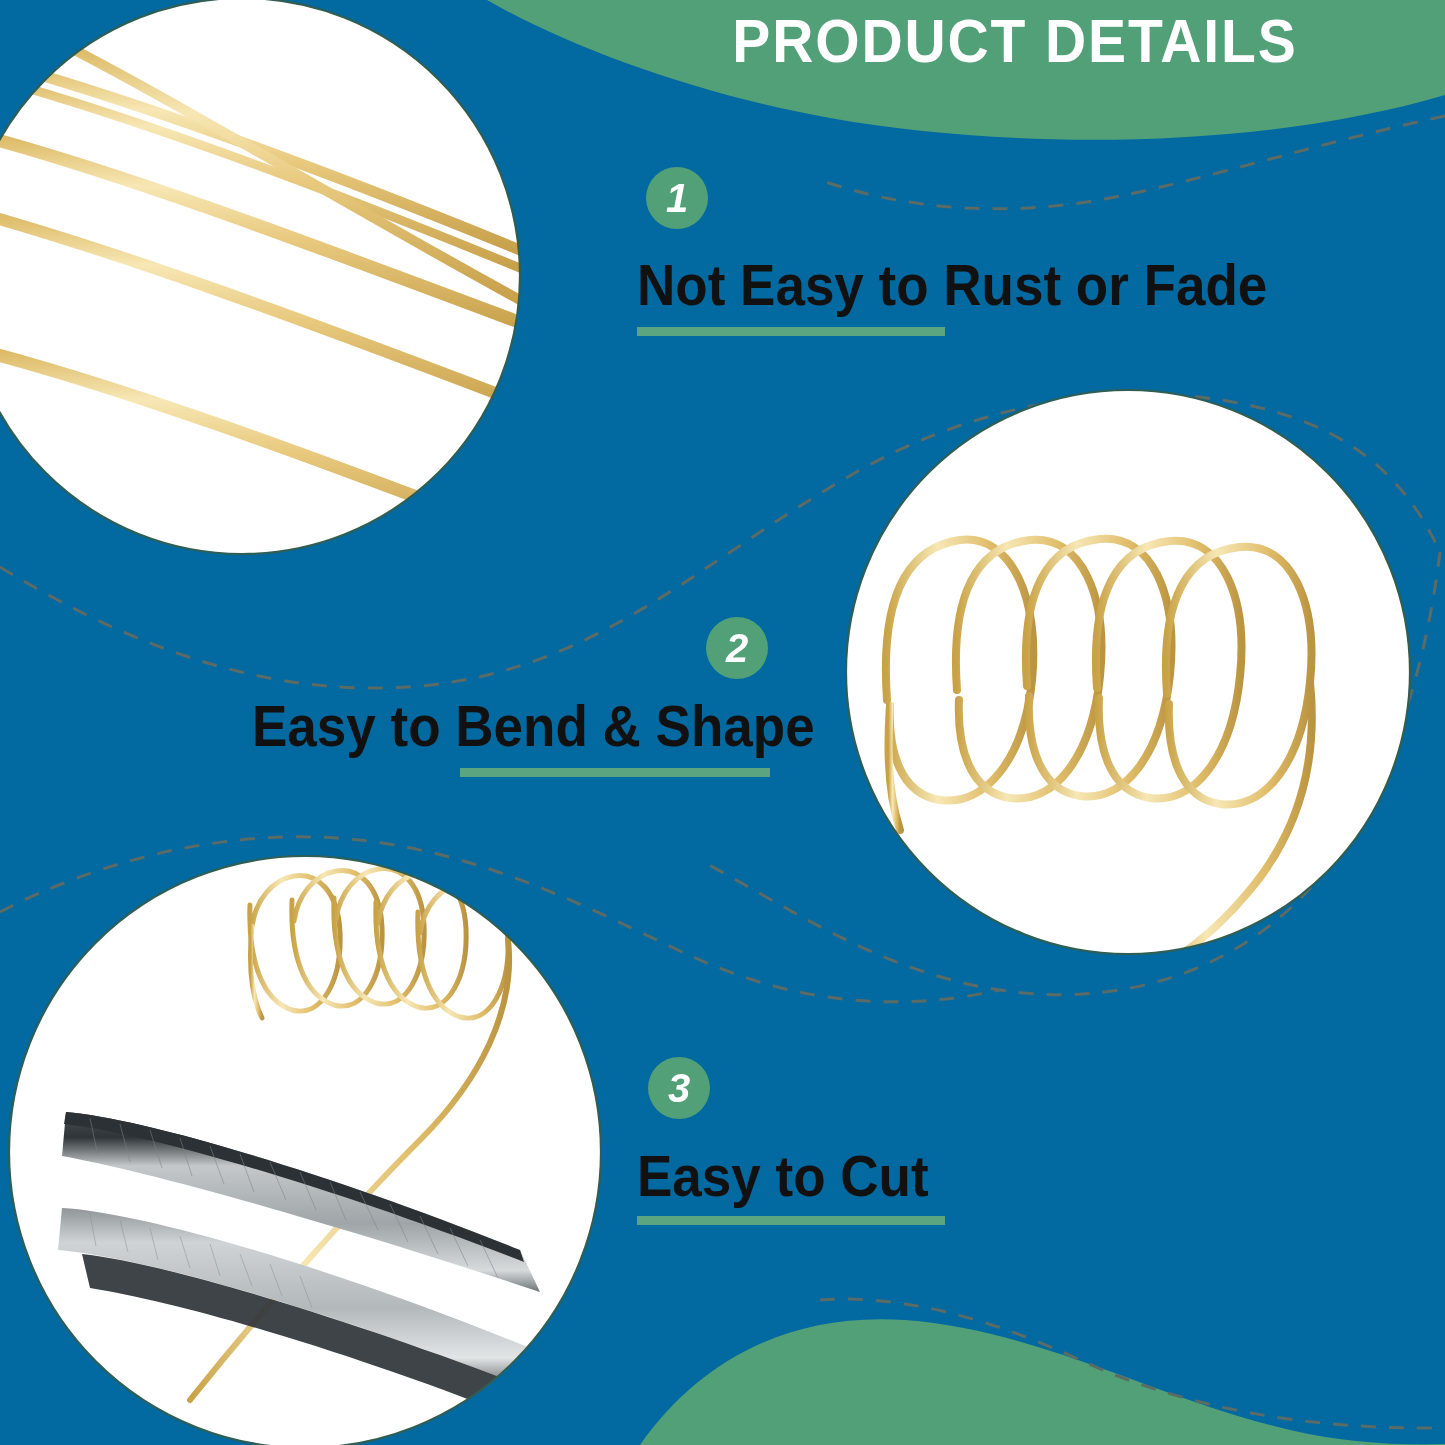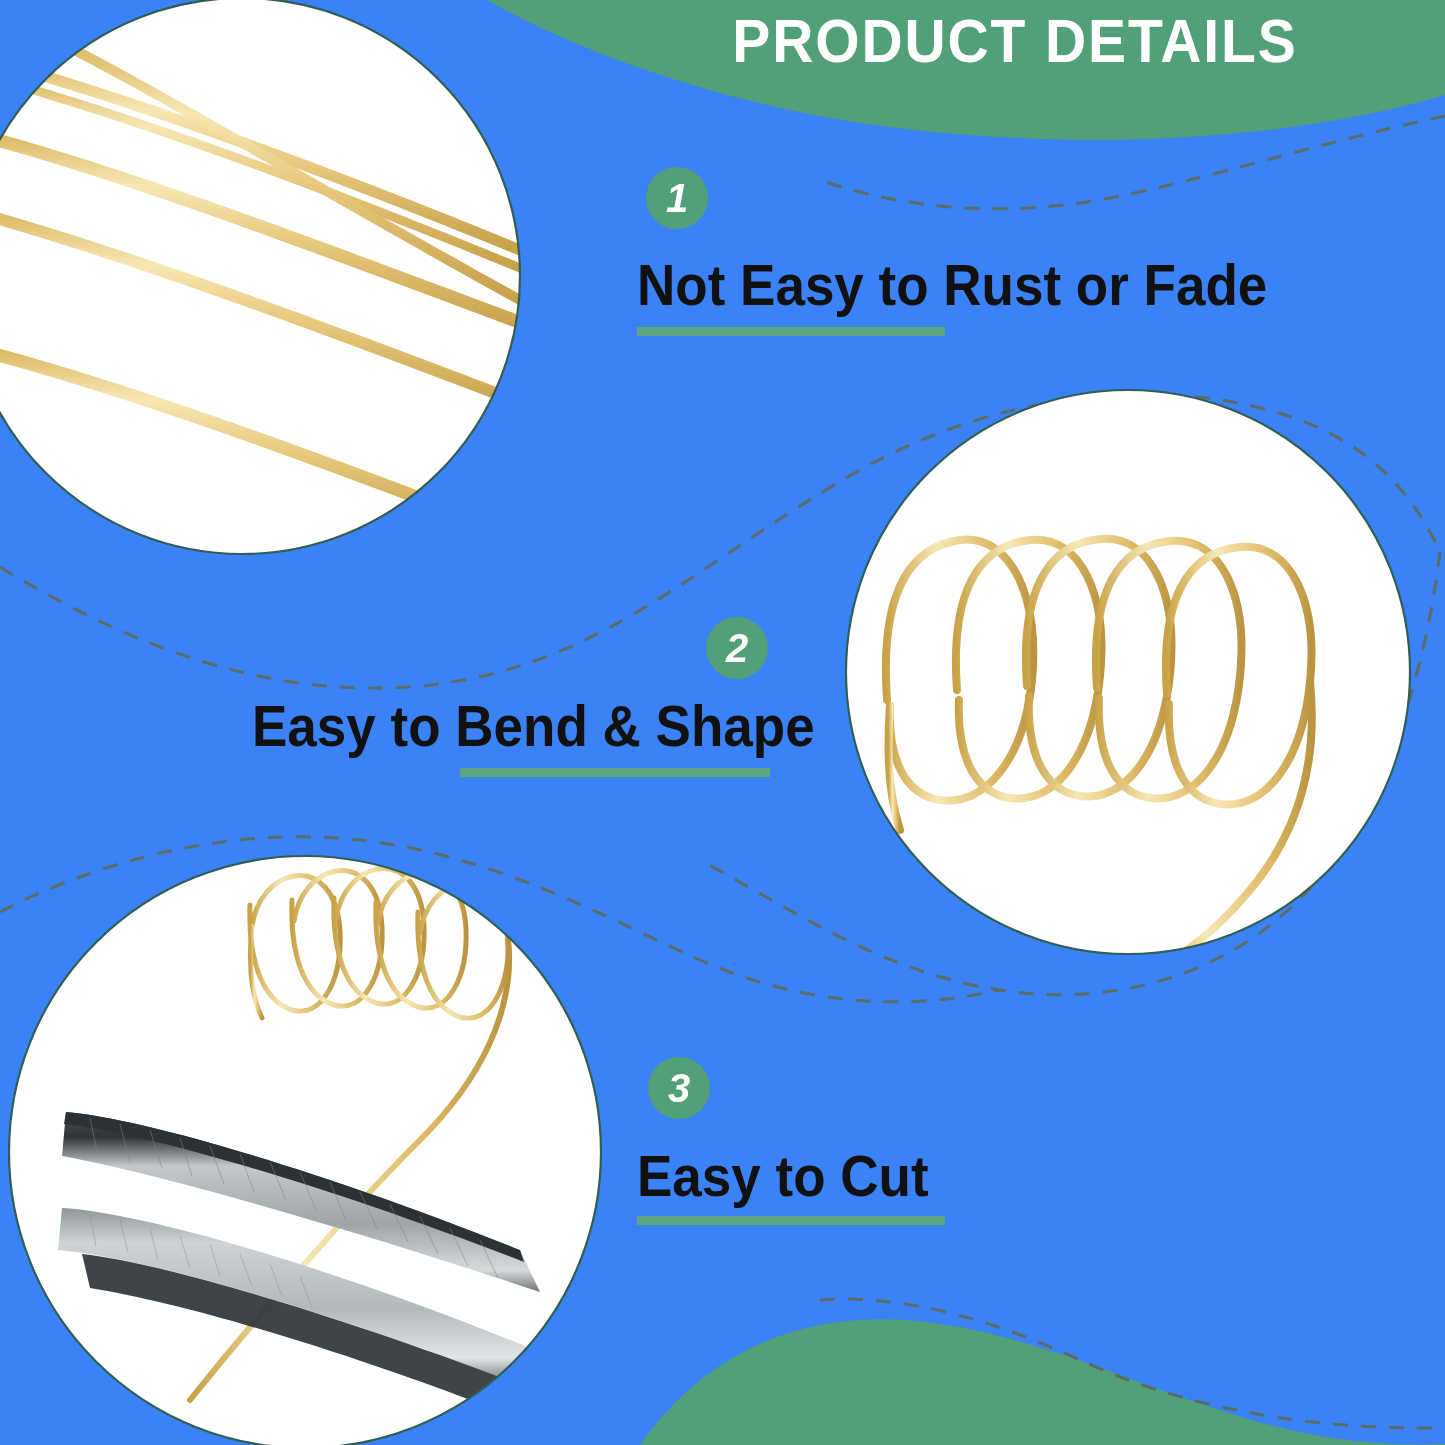--- a/index.html
+++ b/index.html
@@ -4,21 +4,21 @@
 <style>
   html, body {
     margin: 0;
     padding: 0;
     background: #ffffff;
   }
   #page {
     position: relative;
     width: 1445px;
     height: 1445px;
-    background: #3b82f6;
+    background: #0369a1;
     overflow: hidden;
     font-family: "Liberation Sans", sans-serif;
   }
   .layer {
     position: absolute;
     inset: 0;
     width: 1445px;
     height: 1445px;
   }
   .header-title {

